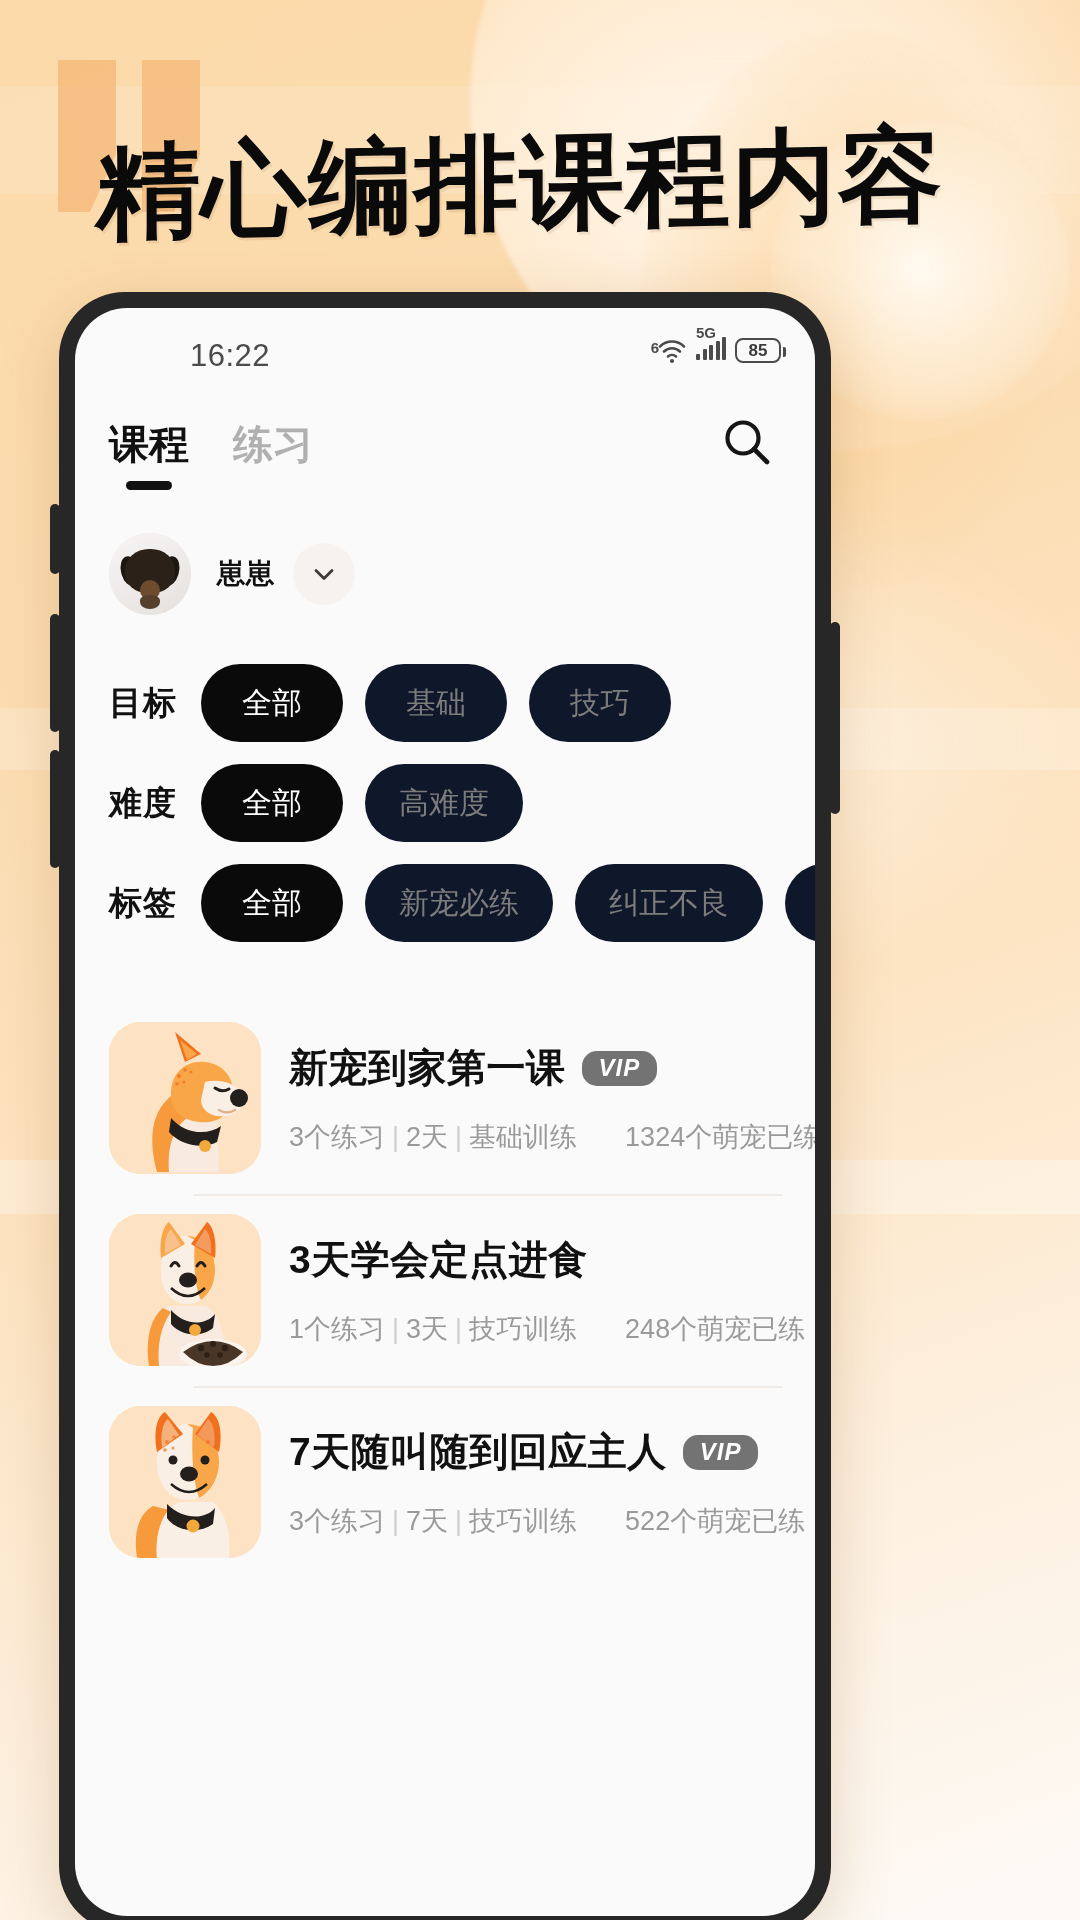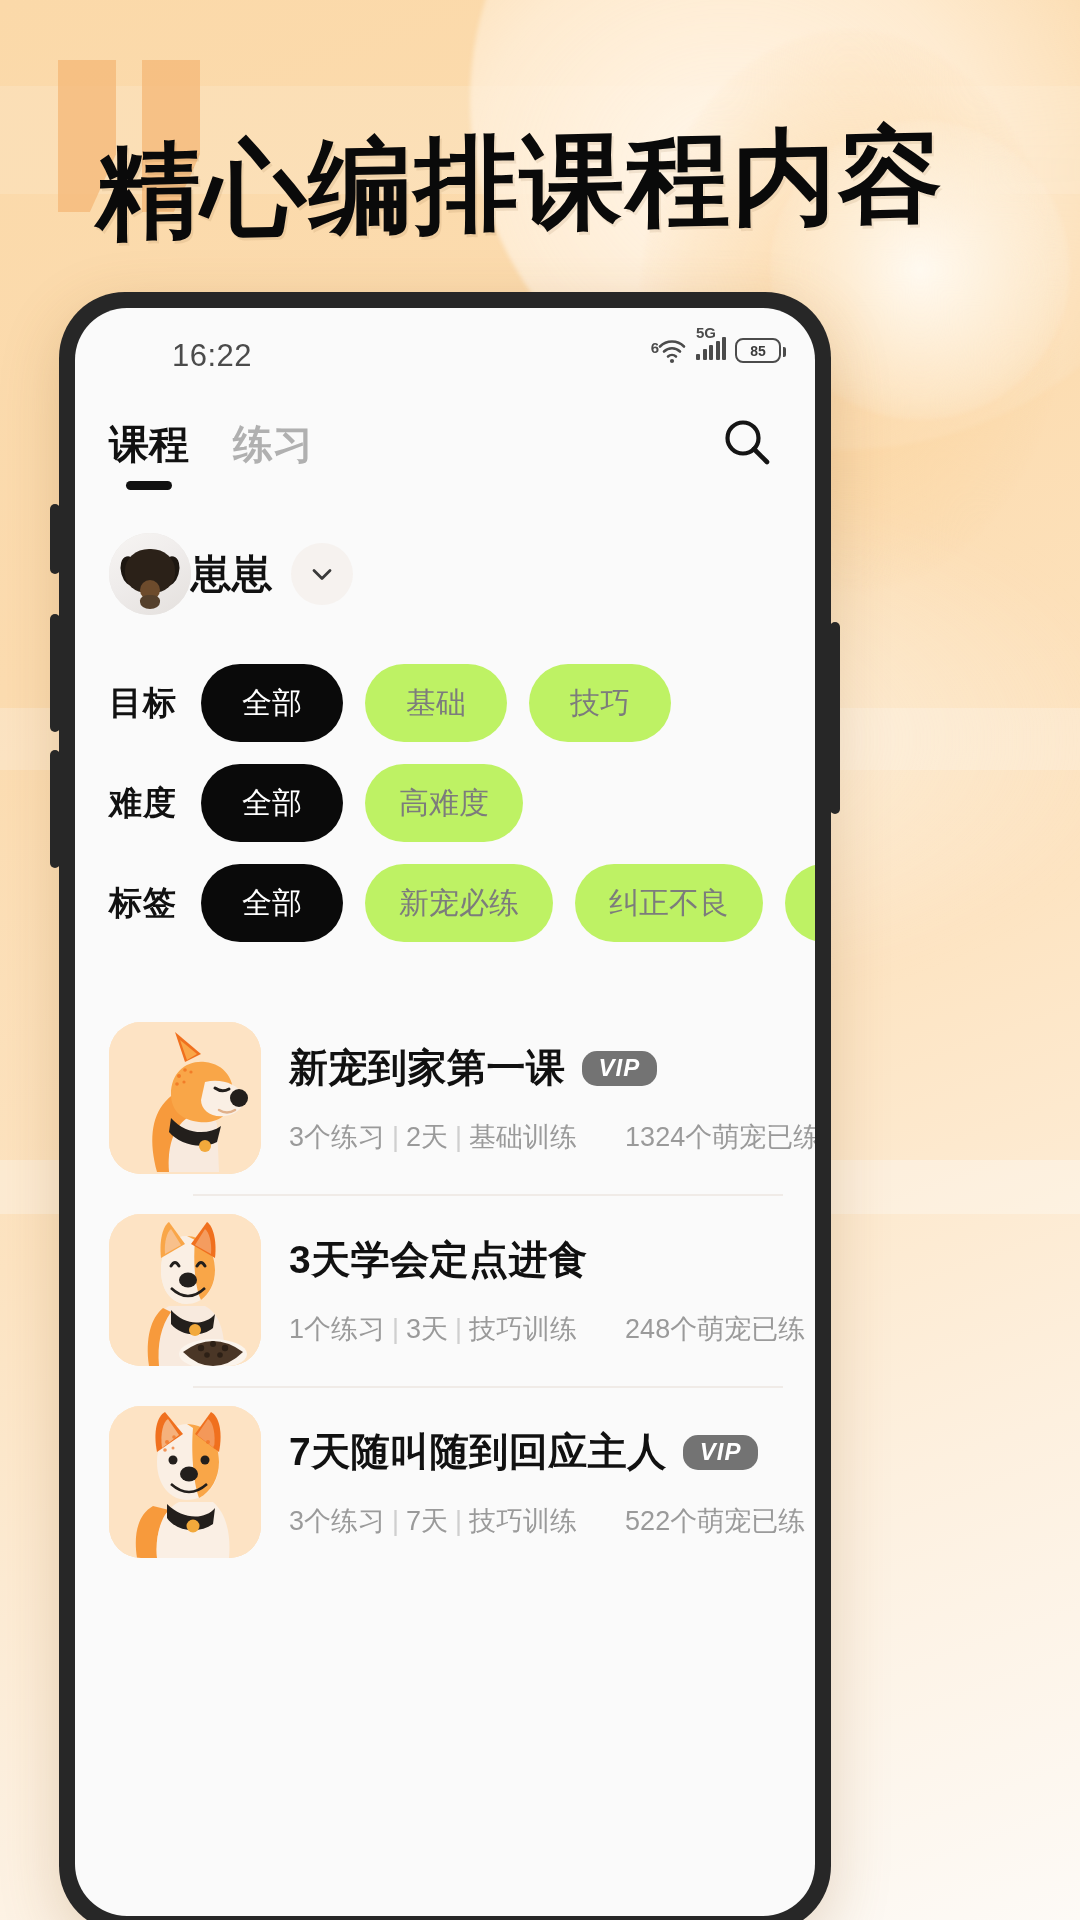--- a/index.html
+++ b/index.html
@@ -93,21 +93,21 @@
     border-radius: 52px;
     overflow: hidden;
   }
 
   
   .statusbar {
     position: relative; height: 76px;
     display: flex; align-items: center;
   }
   .status-time {
-    position: absolute; left: 97px; top: 30px;
+    position: absolute; left: 115px; top: 30px;
     font-size: 31px; font-weight: 500; color: #4b4b4b;
     letter-spacing: .5px;
   }
   .status-right {
     position: absolute; right: 34px; top: 30px;
     display: flex; align-items: flex-start; gap: 9px;
   }
   .wifi-wrap { position: relative; display: flex; align-items: flex-start; }
   .wifi-six {
     font-size: 15px; color: #4b4b4b; line-height: 1;
@@ -127,21 +127,21 @@
   .bars i:nth-child(5) { height: 23px; }
   .battery {
     position: relative; width: 46px; height: 25px;
     border: 2.5px solid #4b4b4b; border-radius: 8px;
     display: flex; align-items: center; justify-content: center;
   }
   .battery::after {
     content: ''; position: absolute; right: -7px; top: 7px;
     width: 3.5px; height: 10px; background: #4b4b4b; border-radius: 0 2px 2px 0;
   }
-  .battery span { font-size: 14px; font-weight: 700; color: #3a3a3a; line-height: 1; }
+  .battery span { font-size: 17px; font-weight: 700; color: #3a3a3a; line-height: 1; }
 
   
   .tabs-row {
     position: relative; height: 124px;
     padding: 0 34px;
     display: flex; align-items: center; text-align: center;
   }
   .tabs { display: flex; align-items: flex-end; gap: 44px; }
   .tab { position: relative; padding-bottom: 4px; cursor: pointer; }
   .tab-label { font-size: 40px; font-weight: 700; color: #b0b0b0; line-height: 1; }
@@ -182,21 +182,21 @@
   .pet-avatar .ear-r { right: 12px; transform: rotate(16deg); }
   .pet-avatar .snout {
     position: absolute; left: 50%; top: 57%; transform: translateX(-50%);
     width: 20px; height: 20px; background: #6d4b2c; border-radius: 50%;
   }
   .pet-avatar .paw {
     position: absolute; left: 50%; bottom: 6px; transform: translateX(-50%);
     width: 20px; height: 14px; background: #55402c; border-radius: 40% 40% 50% 50%;
   }
   .pet-name {
-    font-size: 40px; font-weight: 700; color: #111;
+    margin-left: 26px; font-size: 28px; font-weight: 700; color: #111;
     letter-spacing: 1px;
   }
   .pet-chevron {
     margin-left: 18px; width: 62px; height: 62px; border-radius: 50%;
     background: #f6f2ef; display: flex; align-items: center; justify-content: center;
     cursor: pointer;
   }
   .pet-chevron svg { width: 28px; height: 28px; }
 
   
@@ -207,21 +207,21 @@
     position: relative; overflow: hidden;
   }
   .filter-label {
     font-size: 33px; font-weight: 700; color: #111;
     width: 92px; flex: none; letter-spacing: 1px;
   }
   .chips { display: flex; gap: 22px; }
   .chip {
     height: 78px; min-width: 142px; padding: 0 34px;
     border-radius: 39px;
-    background: #bef264; color: #7c7c7c;
+    background: #0f172a; color: #7c7c7c;
     display: flex; align-items: center; justify-content: center;
     font-size: 30px; white-space: nowrap; flex: none; cursor: pointer;
   }
   .chip.active { background: #0a0a0a; color: #fff; font-weight: 500; }
 
   
   .course-list { padding: 28px 0 0 0; }
   .course {
     display: flex; align-items: center;
     padding: 0 36px 0 34px; height: 192px;

